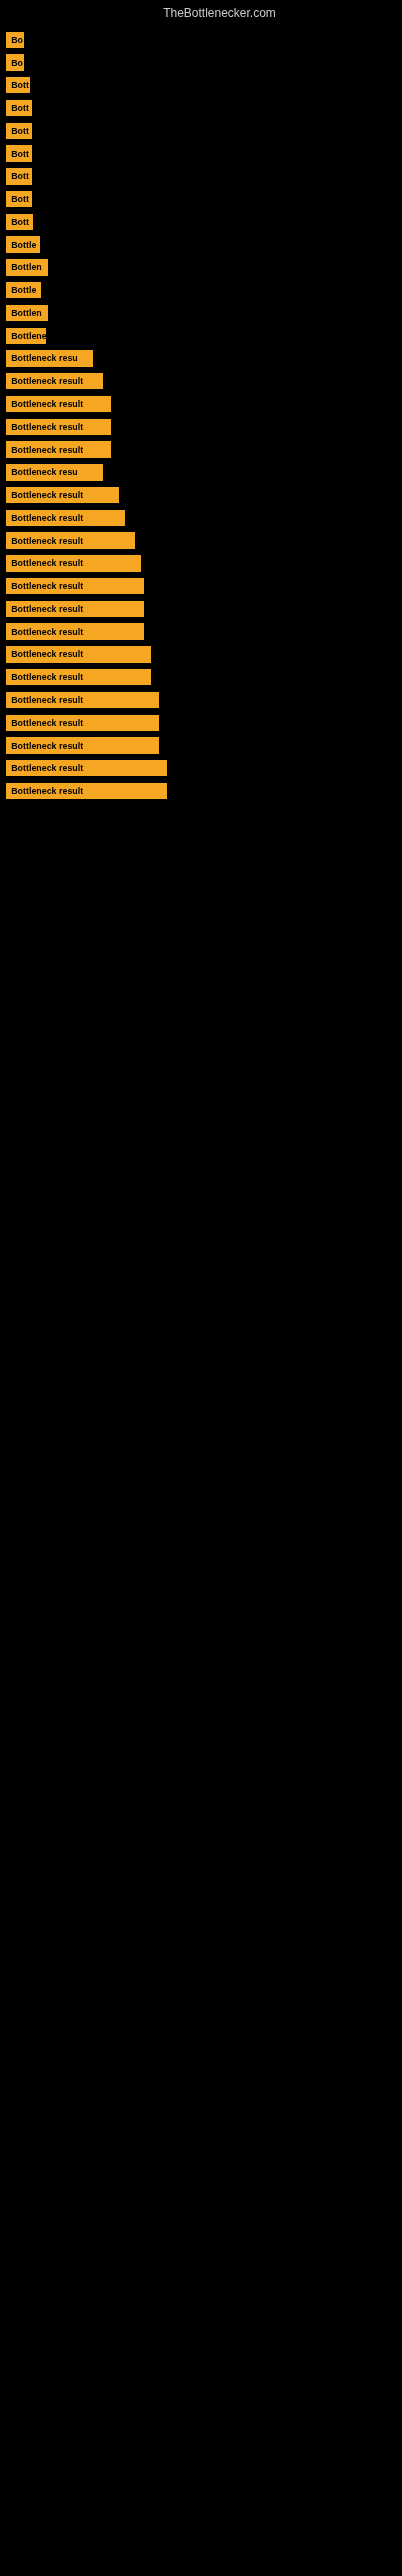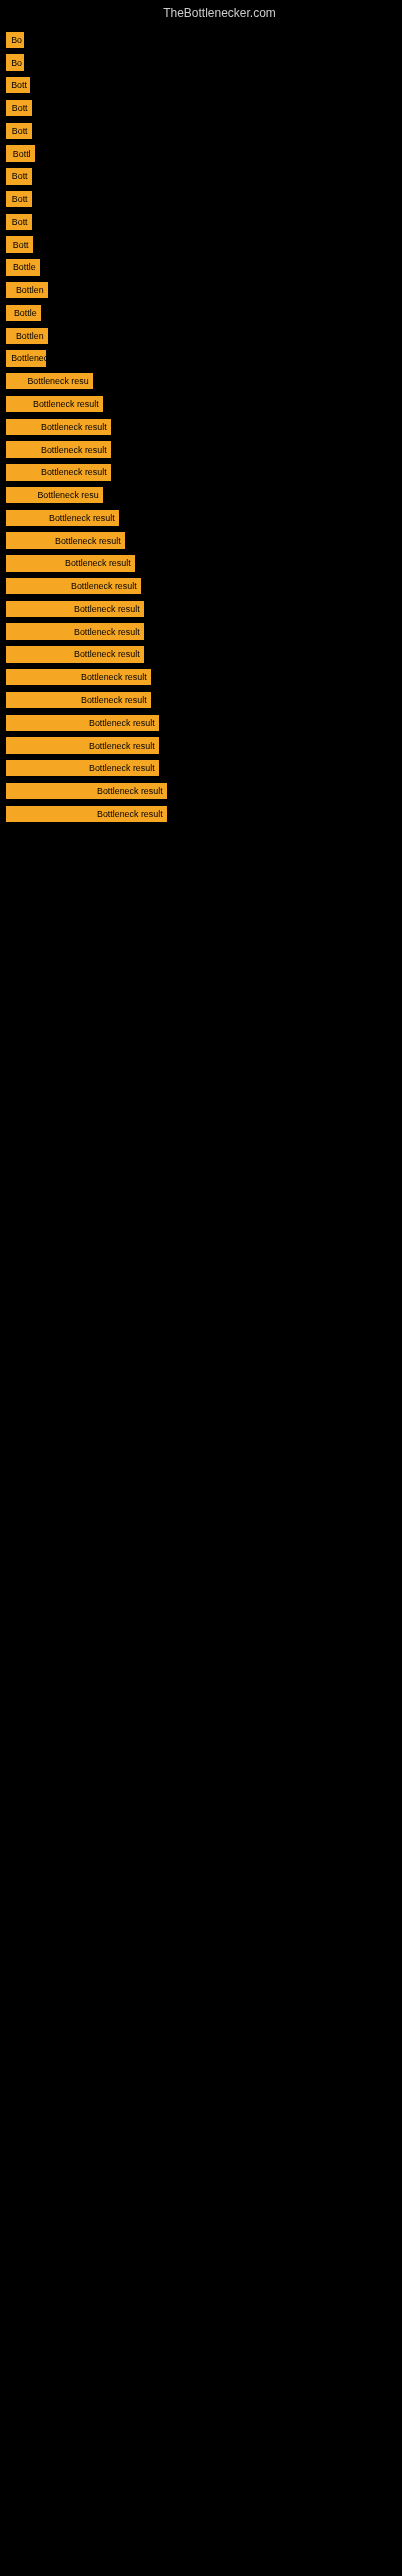--- a/index.html
+++ b/index.html
@@ -25,25 +25,24 @@
     }
     .bottleneck-item {
       display: flex;
       align-items: center;
       margin-bottom: 6.4px;
     }
     .bottleneck-label {
       background-color: #f5a623;
       color: #000;
       font-size: 8.9px;
-      font-weight: normal;
+      font-weight: bold;
       padding: 3.2px 4.8px;
       white-space: nowrap;
       overflow: hidden;
-      text-align: right;
     }
   </style>
 </head>
 <body>
 
 <div class="site-title">TheBottlenecker.com</div>
 
 <div class="items-container">
 <div class="bottleneck-item">
       <div class="bottleneck-label" style="width: 17.7px;">Bo</div>
@@ -52,23 +51,20 @@
       <div class="bottleneck-label" style="width: 17.7px;">Bo</div>
     </div>
     <div class="bottleneck-item">
       <div class="bottleneck-label" style="width: 24px;">Bott</div>
     </div>
     <div class="bottleneck-item">
       <div class="bottleneck-label" style="width: 26px;">Bott</div>
     </div>
     <div class="bottleneck-item">
       <div class="bottleneck-label" style="width: 26px;">Bott</div>
-    </div>
-    <div class="bottleneck-item">
-      <div class="bottleneck-label" style="width: 29px;">Bottl</div>
     </div>
     <div class="bottleneck-item">
       <div class="bottleneck-label" style="width: 26px;">Bott</div>
     </div>
     <div class="bottleneck-item">
       <div class="bottleneck-label" style="width: 26px;">Bott</div>
     </div>
     <div class="bottleneck-item">
       <div class="bottleneck-label" style="width: 26px;">Bott</div>
     </div>

